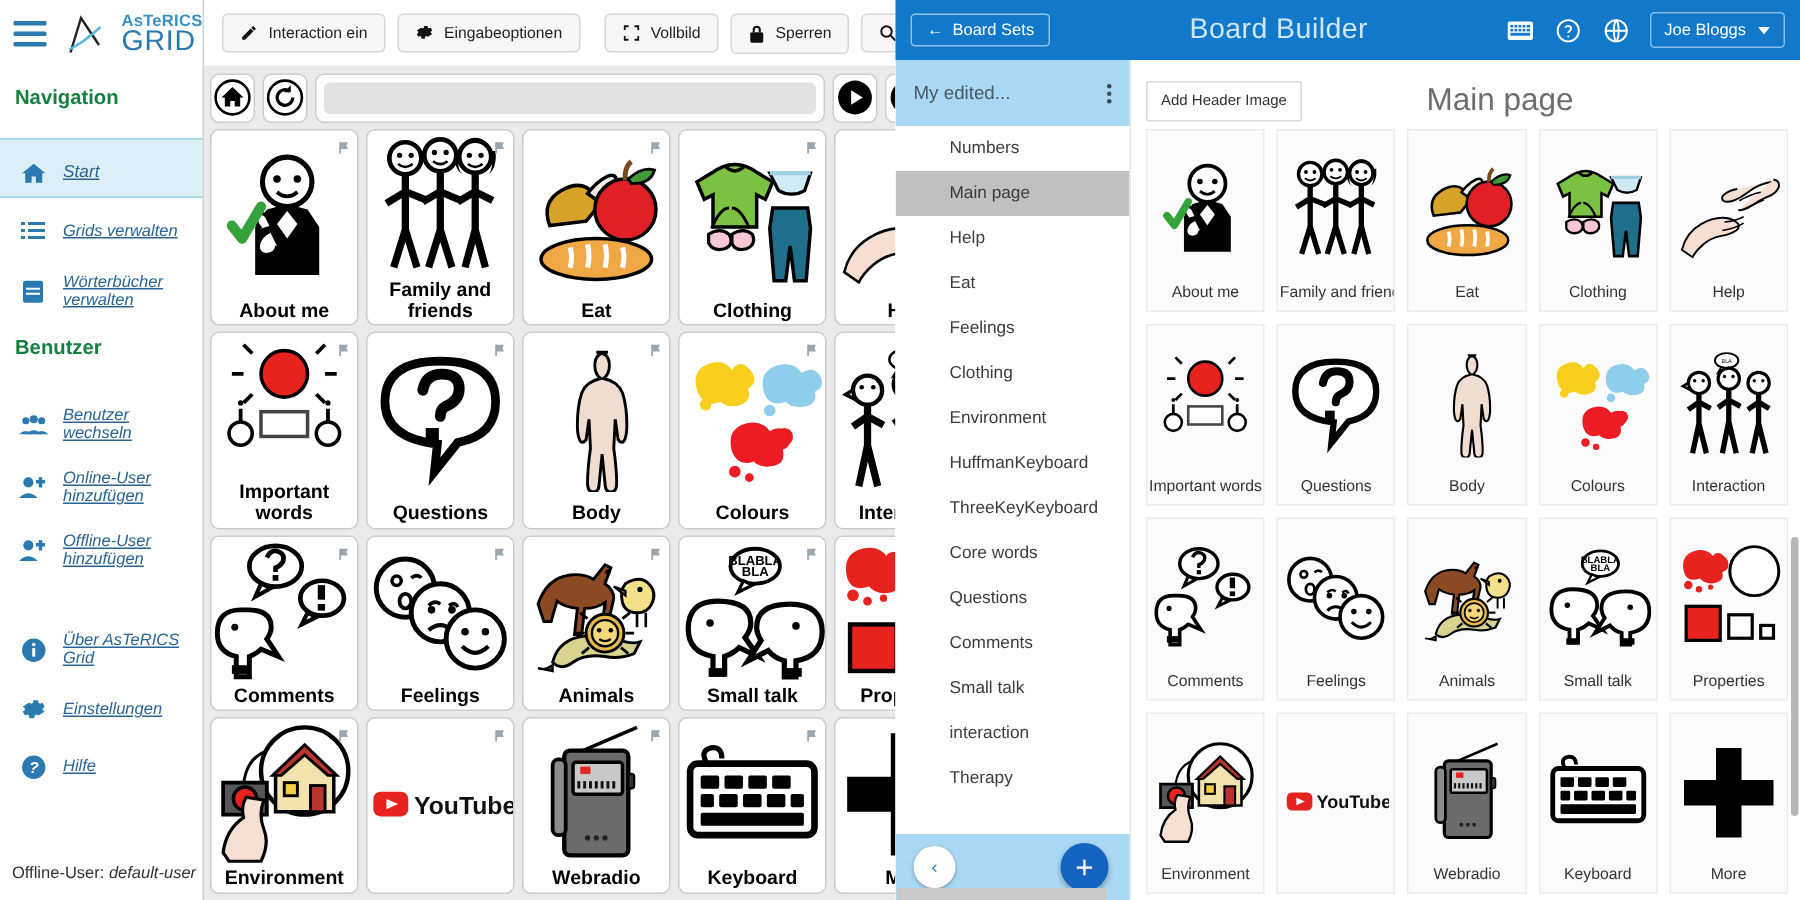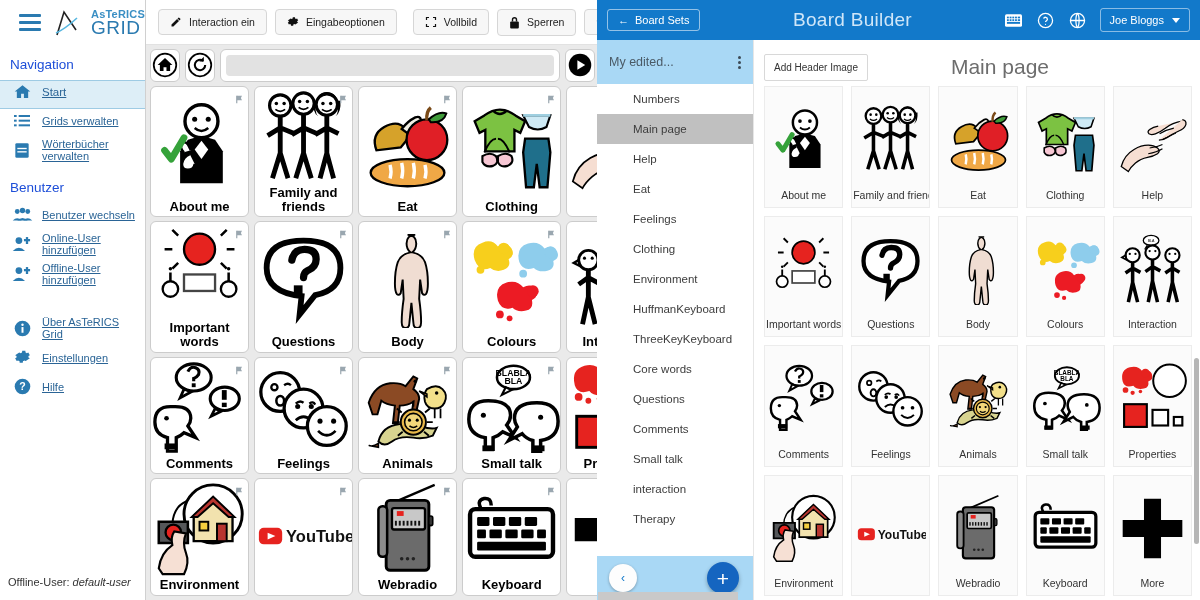--- a/index.html
+++ b/index.html
@@ -6,30 +6,30 @@
   html, body {
     width: 1200px; height: 600px;
     font-family: "Liberation Sans", sans-serif;
     overflow: hidden; background: #fff;
   }
   .app { display: flex; width: 1200px; height: 600px; }
 
   
   .left-app { width: 597px; height: 600px; display: flex; position: relative; background:#fff; border-right:1px solid #bfbfbf;}
   .lsidebar { width: 157px; height: 600px; background: #fff; border-right: 1px solid #d0d0d0; position: relative; }
-  .logo-row { height: 45px; display: flex; align-items: center; padding-left: 19px; gap: 12px; }
+  .logo-row { height: 45px; display: flex; align-items: center; padding-left: 9px; gap: 12px; }
   .hamburger { width: 22px; height: 17px; display:flex; flex-direction:column; justify-content:space-between; cursor:pointer;}
   .hamburger span { display:block; height:3px; background:#2a7ab0; border-radius:1px;}
   .logo-mark { width: 26px; height: 28px; position: relative; }
   .logo-text { line-height: 1; }
   .logo-text .t1 { font-size: 11px; color: #3a8fc4; letter-spacing: .2px; font-weight:600; display:block; }
   .logo-text .t2 { font-size: 19px; color: #2a7ab0; font-weight: 400; letter-spacing: .5px; display:block; margin-top:-2px;}
 
-  .nav-head { font-size: 13.5px; font-weight: normal; color: #1d4ed8; padding: 12px 0 8px 10px; }
-  .nav-item { display: flex; align-items: center; gap: 9px; padding: 0 8px 6px 11px; min-height:29px; cursor: pointer; }
+  .nav-head { font-size: 13.5px; font-weight: bold; color: #15803d; padding: 12px 0 20px 10px; }
+  .nav-item { display: flex; align-items: center; gap: 9px; padding: 12px 8px 6px 11px; min-height:29px; cursor: pointer; font-style: italic; }
   .nav-item.active { background: #ddeef7; border: 1px solid #9ecbe4; border-left:none; border-right:none;}
   .nav-item .lbl { font-size: 11px; color: #2a6496; text-decoration: underline; }
   .nav-item.active .lbl { font-size: 11.5px; }
   .ni-icon { width: 22px; height: 20px; display:flex; align-items:center; justify-content:center; color:#2a7ab0; flex:none;}
   .ni-icon svg { display:block; }
   .grp-space2 { height: 24px; }
   .status-line { position: absolute; bottom: 12px; left: 8px; font-size: 11px; color: #333; }
   .status-line i { font-style: italic; }
 
   

